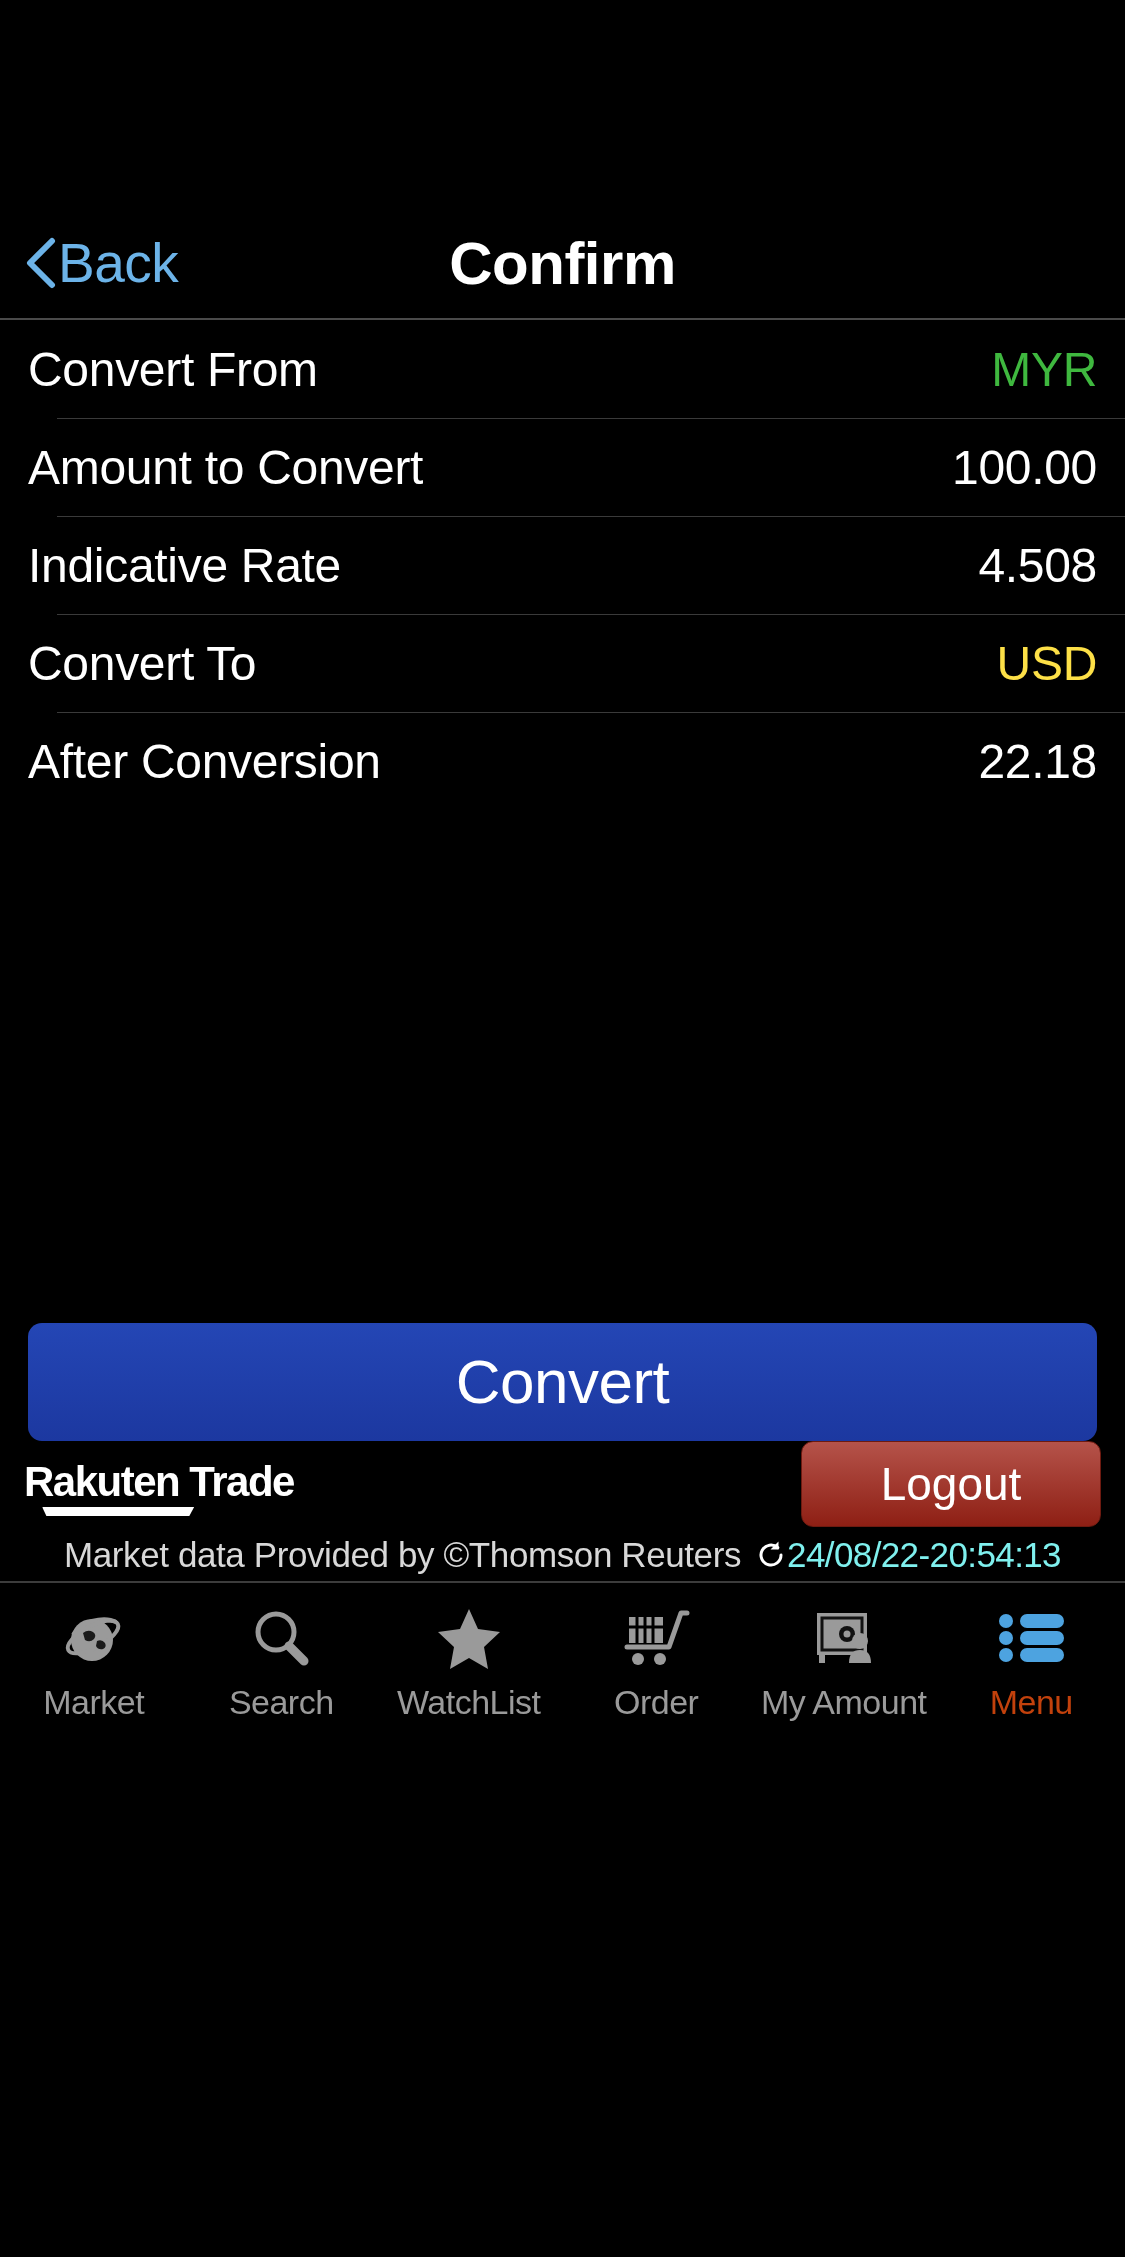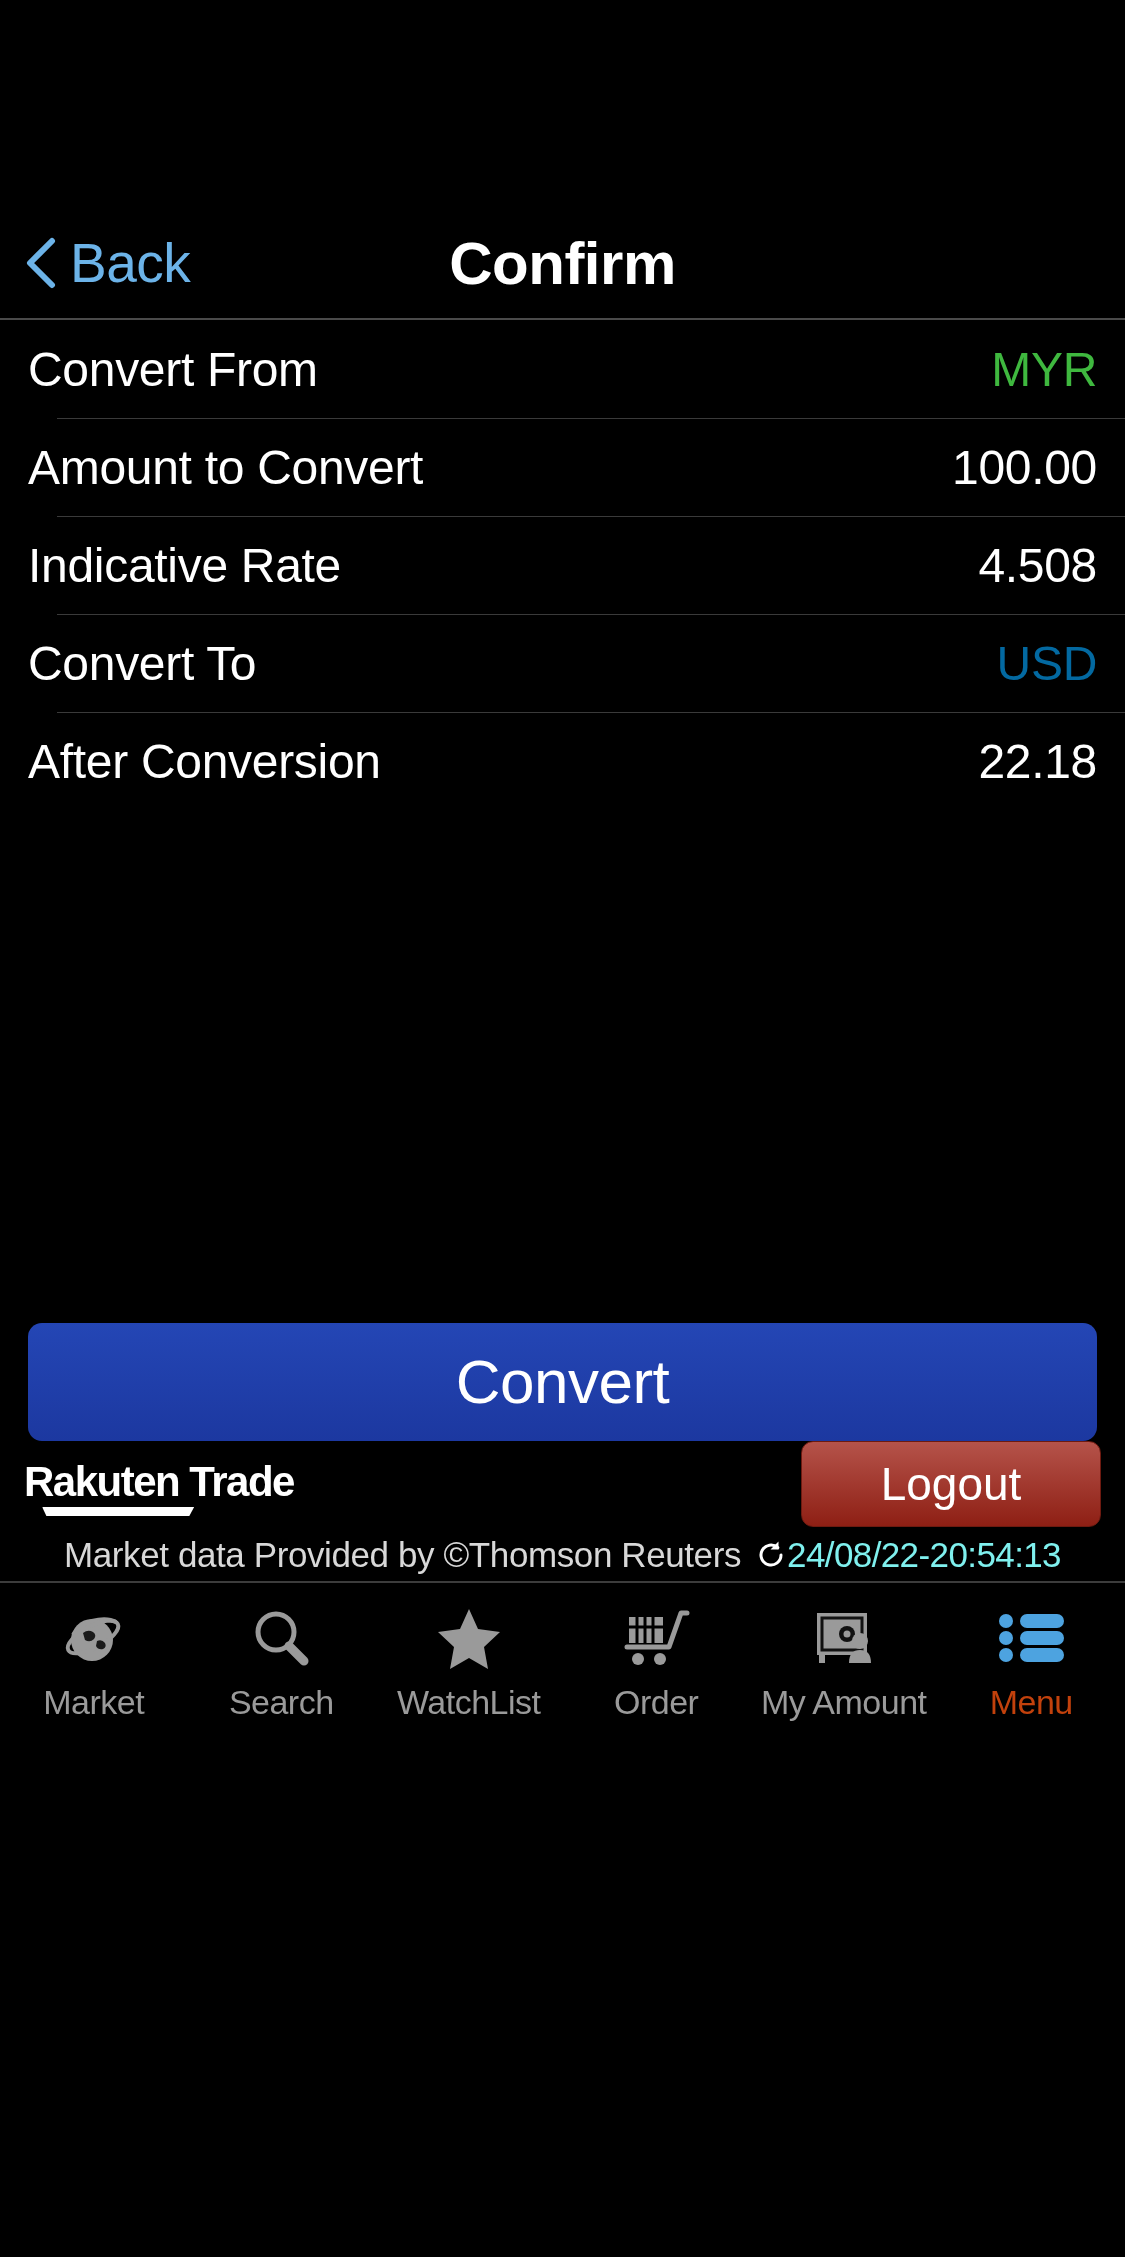--- a/index.html
+++ b/index.html
@@ -15,21 +15,21 @@
   .statusbar { height:208px; background:#000; }
 
   
   .navbar {
     position:relative; height:110px;
     display:flex; align-items:center;
     background:#000;
   }
   .back-btn {
     display:flex; align-items:center;
-    margin-left:22px; gap:14px;
+    margin-left:22px; gap:2px;
     cursor:pointer;
   }
   .chev {
     width:34px; height:52px;
     display:block; flex:none;
   }
   .back-label {
     color:#6cb3e8; font-size:55px; font-weight:400;
     letter-spacing:-0.5px; line-height:1;
   }
@@ -60,21 +60,21 @@
   }
   .row-label {
     color:#ffffff; font-size:48px; font-weight:400;
     letter-spacing:-0.3px;
   }
   .row-value {
     color:#ffffff; font-size:48px; font-weight:400;
     letter-spacing:-0.3px; text-align:right;
   }
   .v-green { color:#3fb83f; }
-  .v-blue  { color:#0369a1; }
+  .v-blue  { color:#fde047; }
 
   
   .body-fill { flex:1; background:#000; }
 
   
   .action-area { padding:0 28px; }
   .convert-btn {
     width:100%; height:118px;
     background:linear-gradient(#2446b5, #1c38a0);
     border:none; border-radius:14px;

